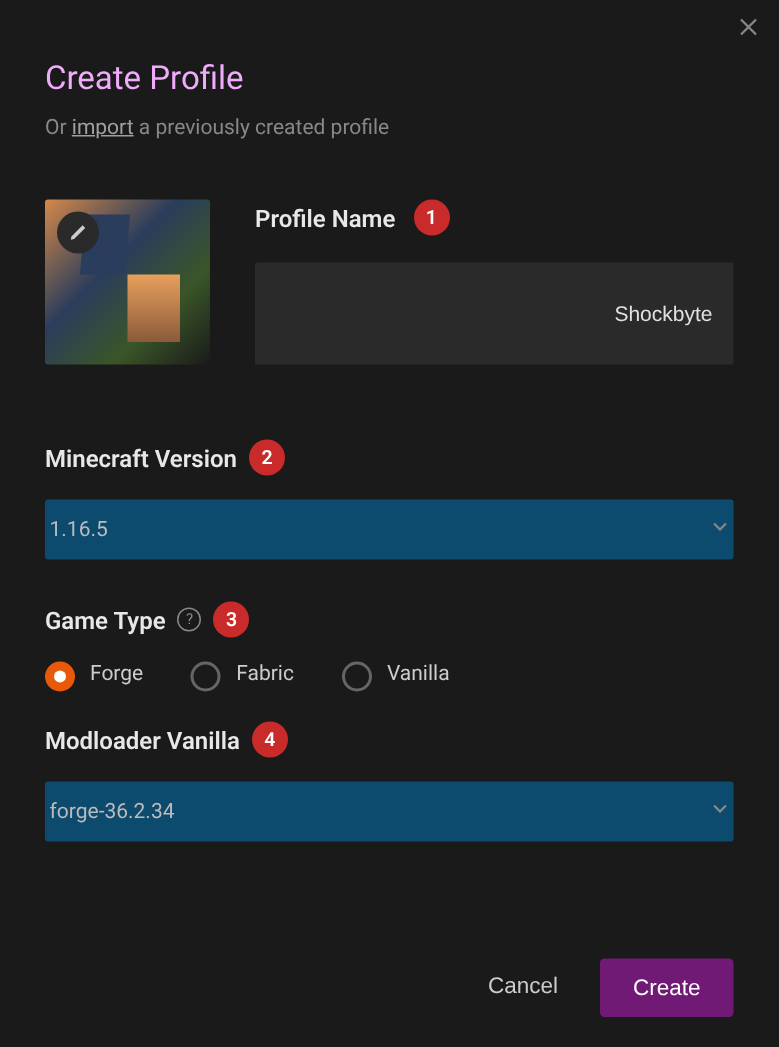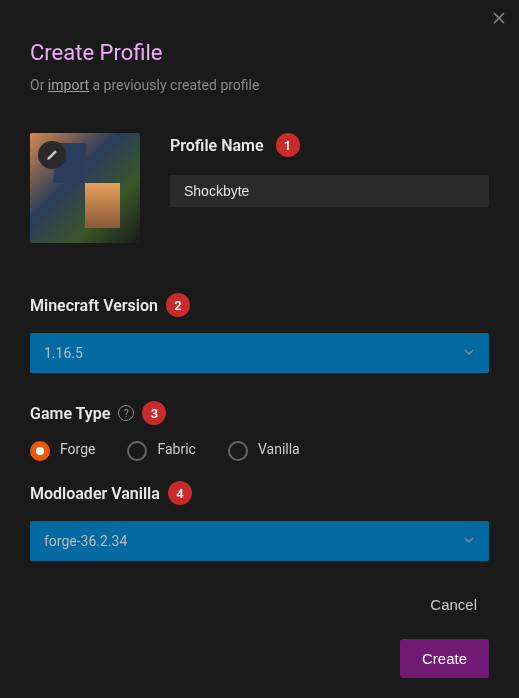--- a/index.html
+++ b/index.html
@@ -111,24 +111,25 @@
       align-items: center;
       justify-content: center;
       color: #fff;
       font-size: 13px;
       font-weight: 600;
     }
     .text-input {
       width: 100%;
       background: #2a2a2a;
       border: none;
-      padding: 8px 14px;
+      padding: 26px 14px;
       color: #e0e0e0;
       font-size: 14px;
       border-radius: 1px;
+      text-align: right;
     }
     .text-input::placeholder {
       color: #888;
     }
     .section {
       margin-bottom: 28px;
     }
     .section-label {
       display: flex;
       align-items: center;
@@ -141,23 +142,23 @@
       border: 1px solid #888;
       border-radius: 50%;
       display: flex;
       align-items: center;
       justify-content: center;
       font-size: 10px;
       color: #888;
     }
     .dropdown {
       width: 100%;
-      background: #0369a1;
+      background: #0c4a6e;
       border: none;
-      padding: 12px 14px;
+      padding: 12px 3px;
       color: #bbb;
       font-size: 14px;
       border-radius: 2px;
       display: flex;
       justify-content: space-between;
       align-items: flex-end;
       cursor: pointer;
     }
     .chevron {
       color: #888;
@@ -196,22 +197,21 @@
     .radio-label {
       font-size: 14px;
       color: #ccc;
     }
     .footer {
       position: absolute;
       bottom: 20px;
       right: 30px;
       display: flex;
       gap: 16px;
-      align-items: flex-end;
-      flex-direction: column;
+      align-items: flex-start;
     }
     .btn-cancel {
       background: none;
       border: none;
       color: #ccc;
       font-size: 15px;
       cursor: pointer;
       padding: 10px 12px;
     }
     .btn-create {

